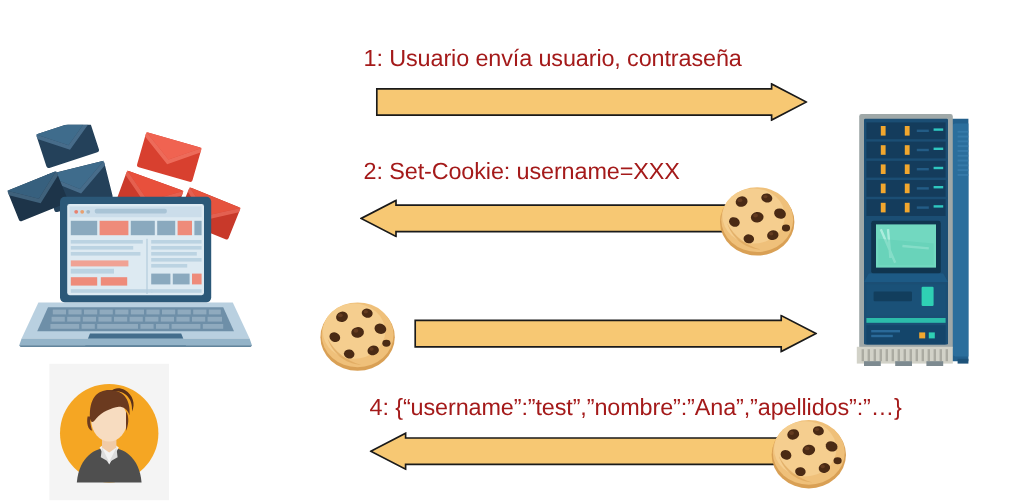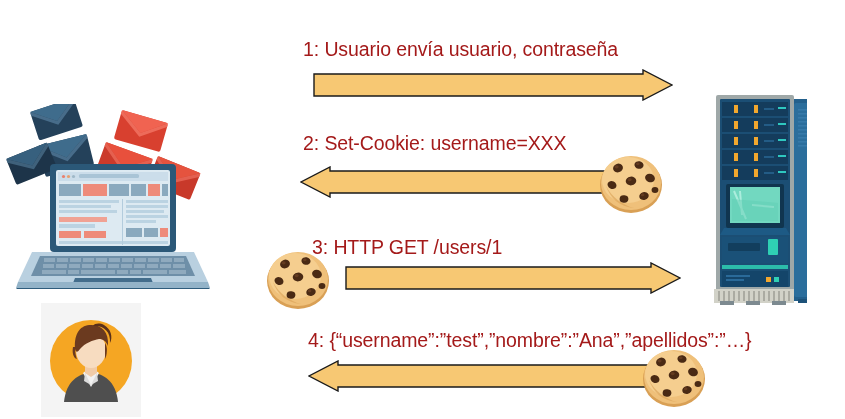--- a/index.html
+++ b/index.html
@@ -341,21 +341,20 @@
       </g>
       <g fill="#6B4023" opacity="0.8">
         <ellipse cx="18.6" cy="14.8" rx="2" ry="1.6"></ellipse>
         <ellipse cx="39.8" cy="11.8" rx="1.8" ry="1.4"></ellipse>
         <ellipse cx="31.6" cy="27.6" rx="2" ry="1.6"></ellipse>
         <ellipse cx="44.6" cy="42.8" rx="1.8" ry="1.5"></ellipse>
       </g>
     </svg>
   </div>
 
-  <div class="msg-label" style="left:312px; top:238px;">3: HTTP GET /users/1</div>
   <div class="arrow-wrap" style="left:345px; top:262px;">
     <svg width="336" height="32" viewBox="0 0 336 32" xmlns="http://www.w3.org/2000/svg">
       <path d="M1 5 L306 5 L306 1 L335 16 L306 31 L306 27 L1 27 Z" fill="#F7C873" stroke="#1A1A1A" stroke-width="1.4" stroke-linejoin="miter"></path>
     </svg>
   </div>
   <div class="cookie" style="left:265px; top:248px;">
     <svg width="66" height="63" viewBox="0 0 66 63" xmlns="http://www.w3.org/2000/svg">
       <ellipse cx="33" cy="33" rx="31" ry="28" fill="#D9A055"></ellipse>
       <ellipse cx="33" cy="31" rx="30" ry="27" fill="#EFC07A"></ellipse>
       <ellipse cx="30" cy="28" rx="26" ry="23" fill="#F5CE8F"></ellipse>

